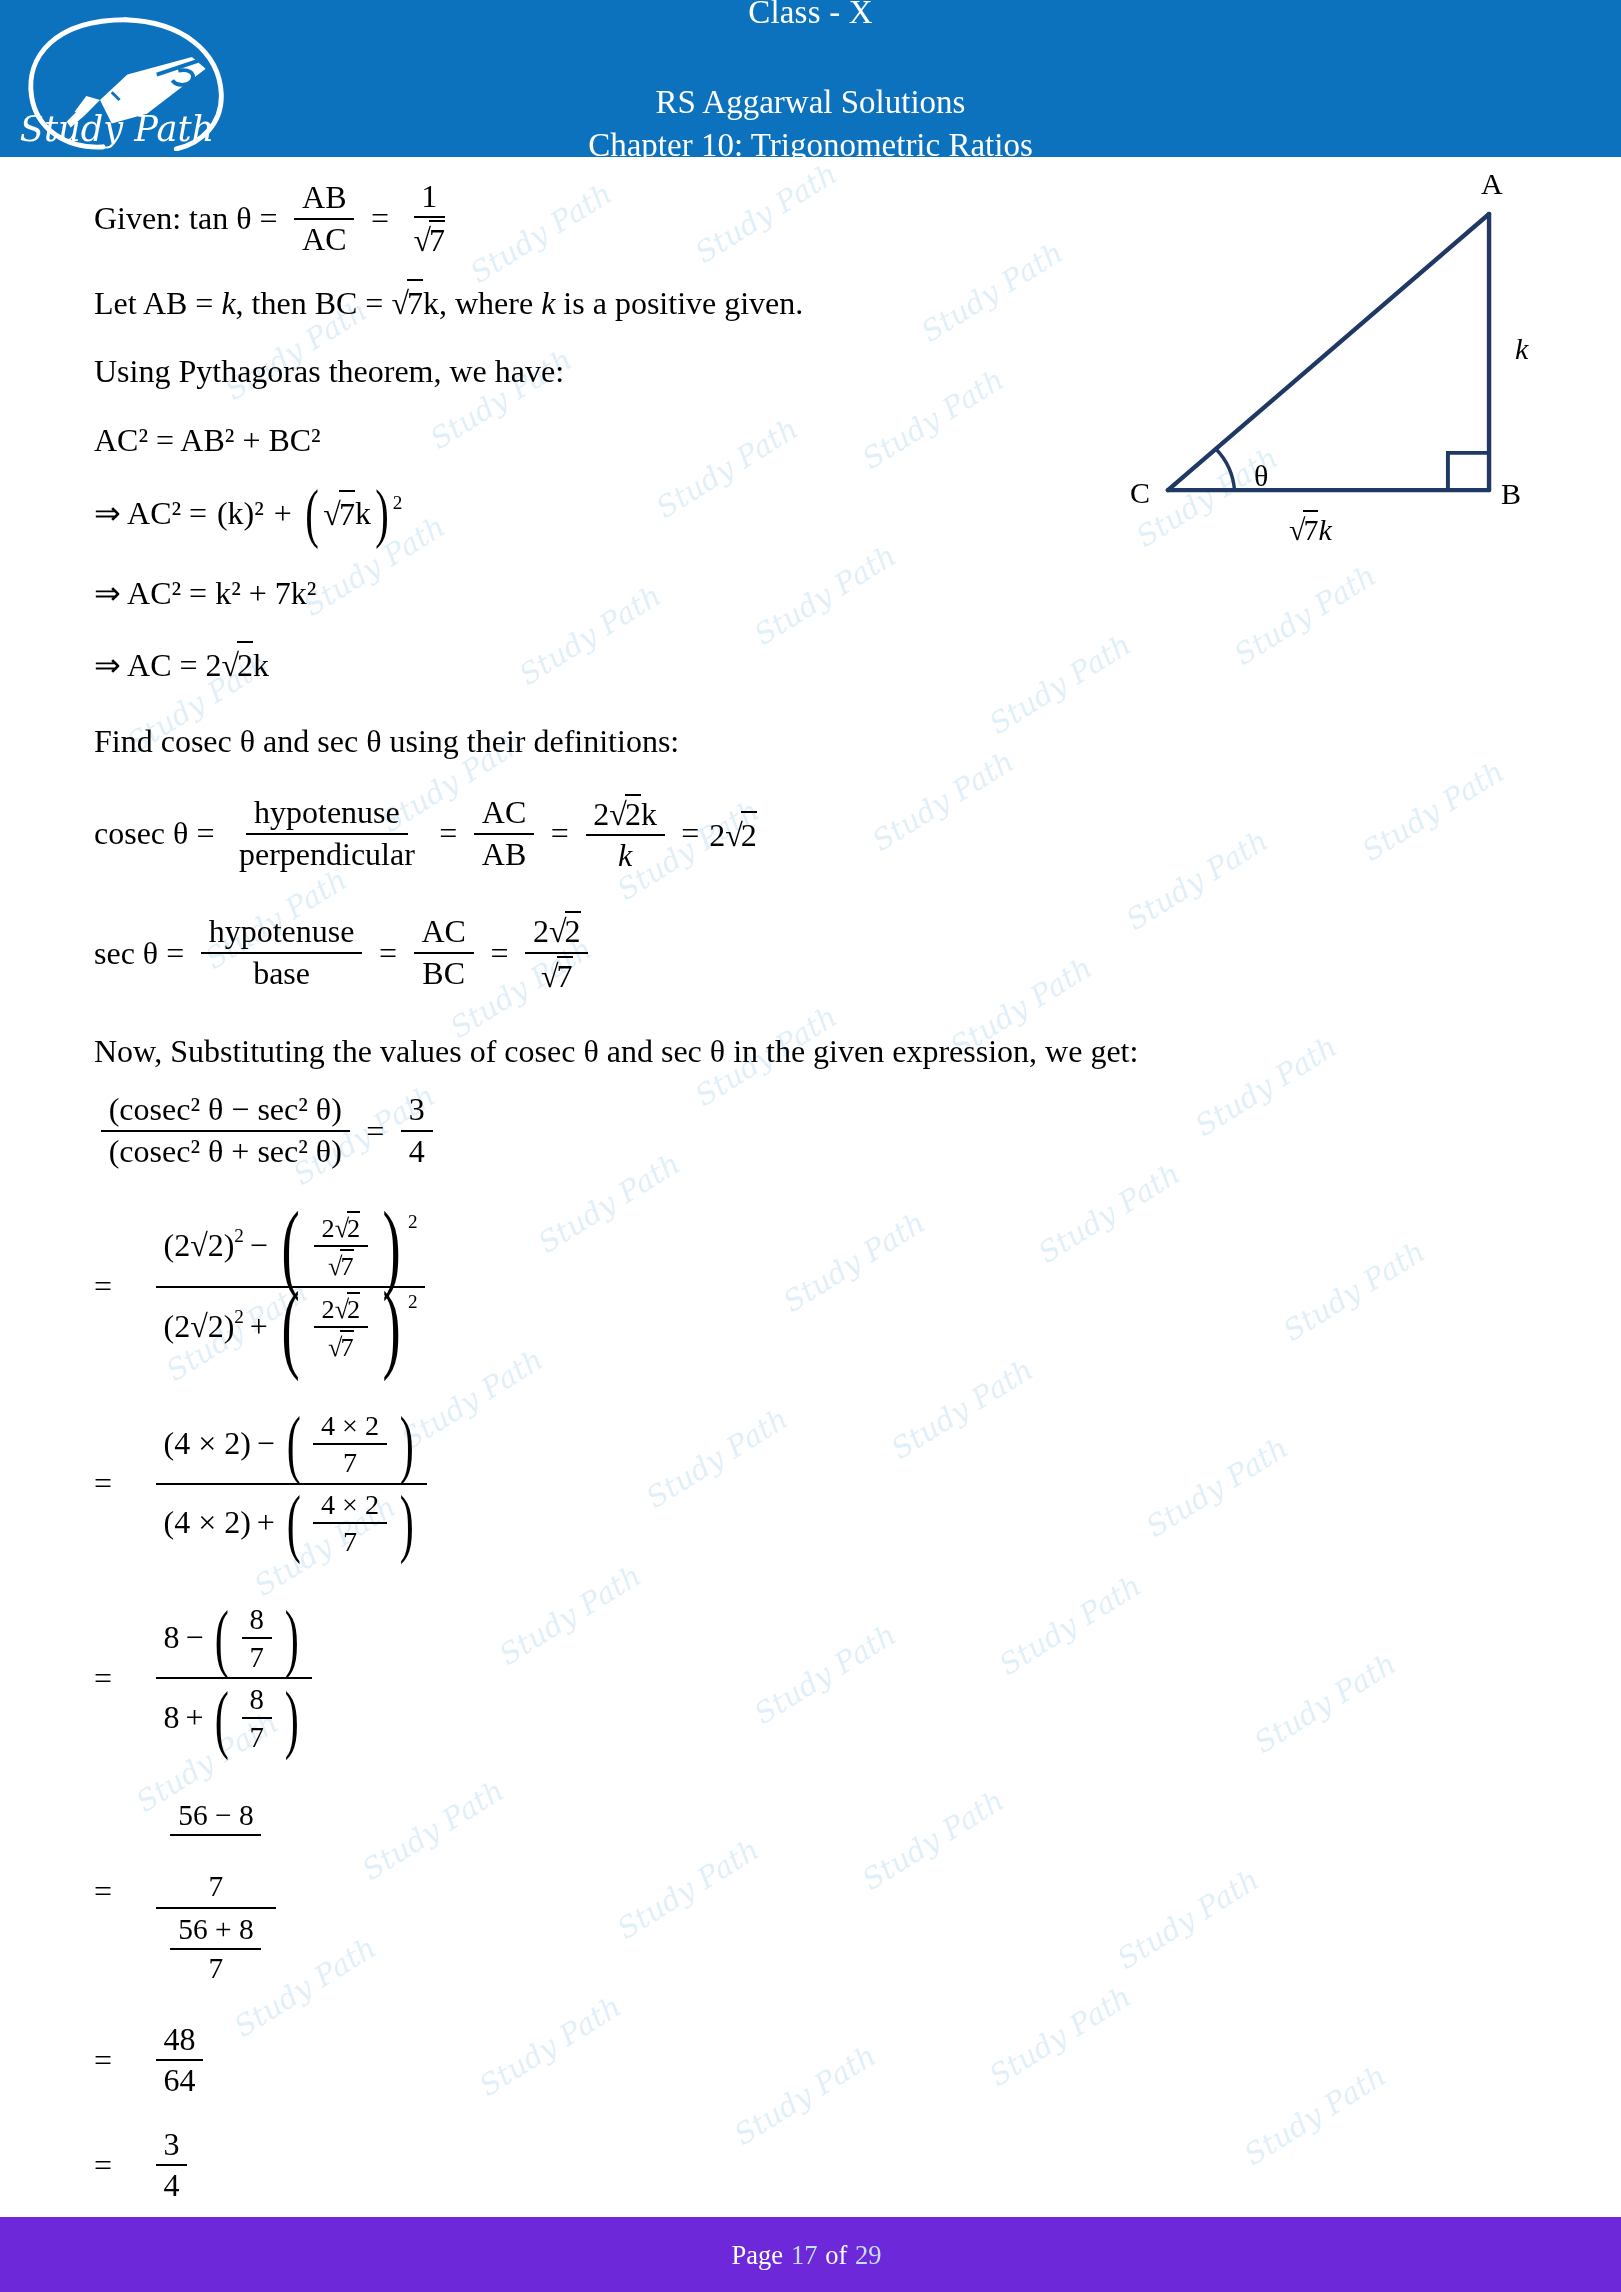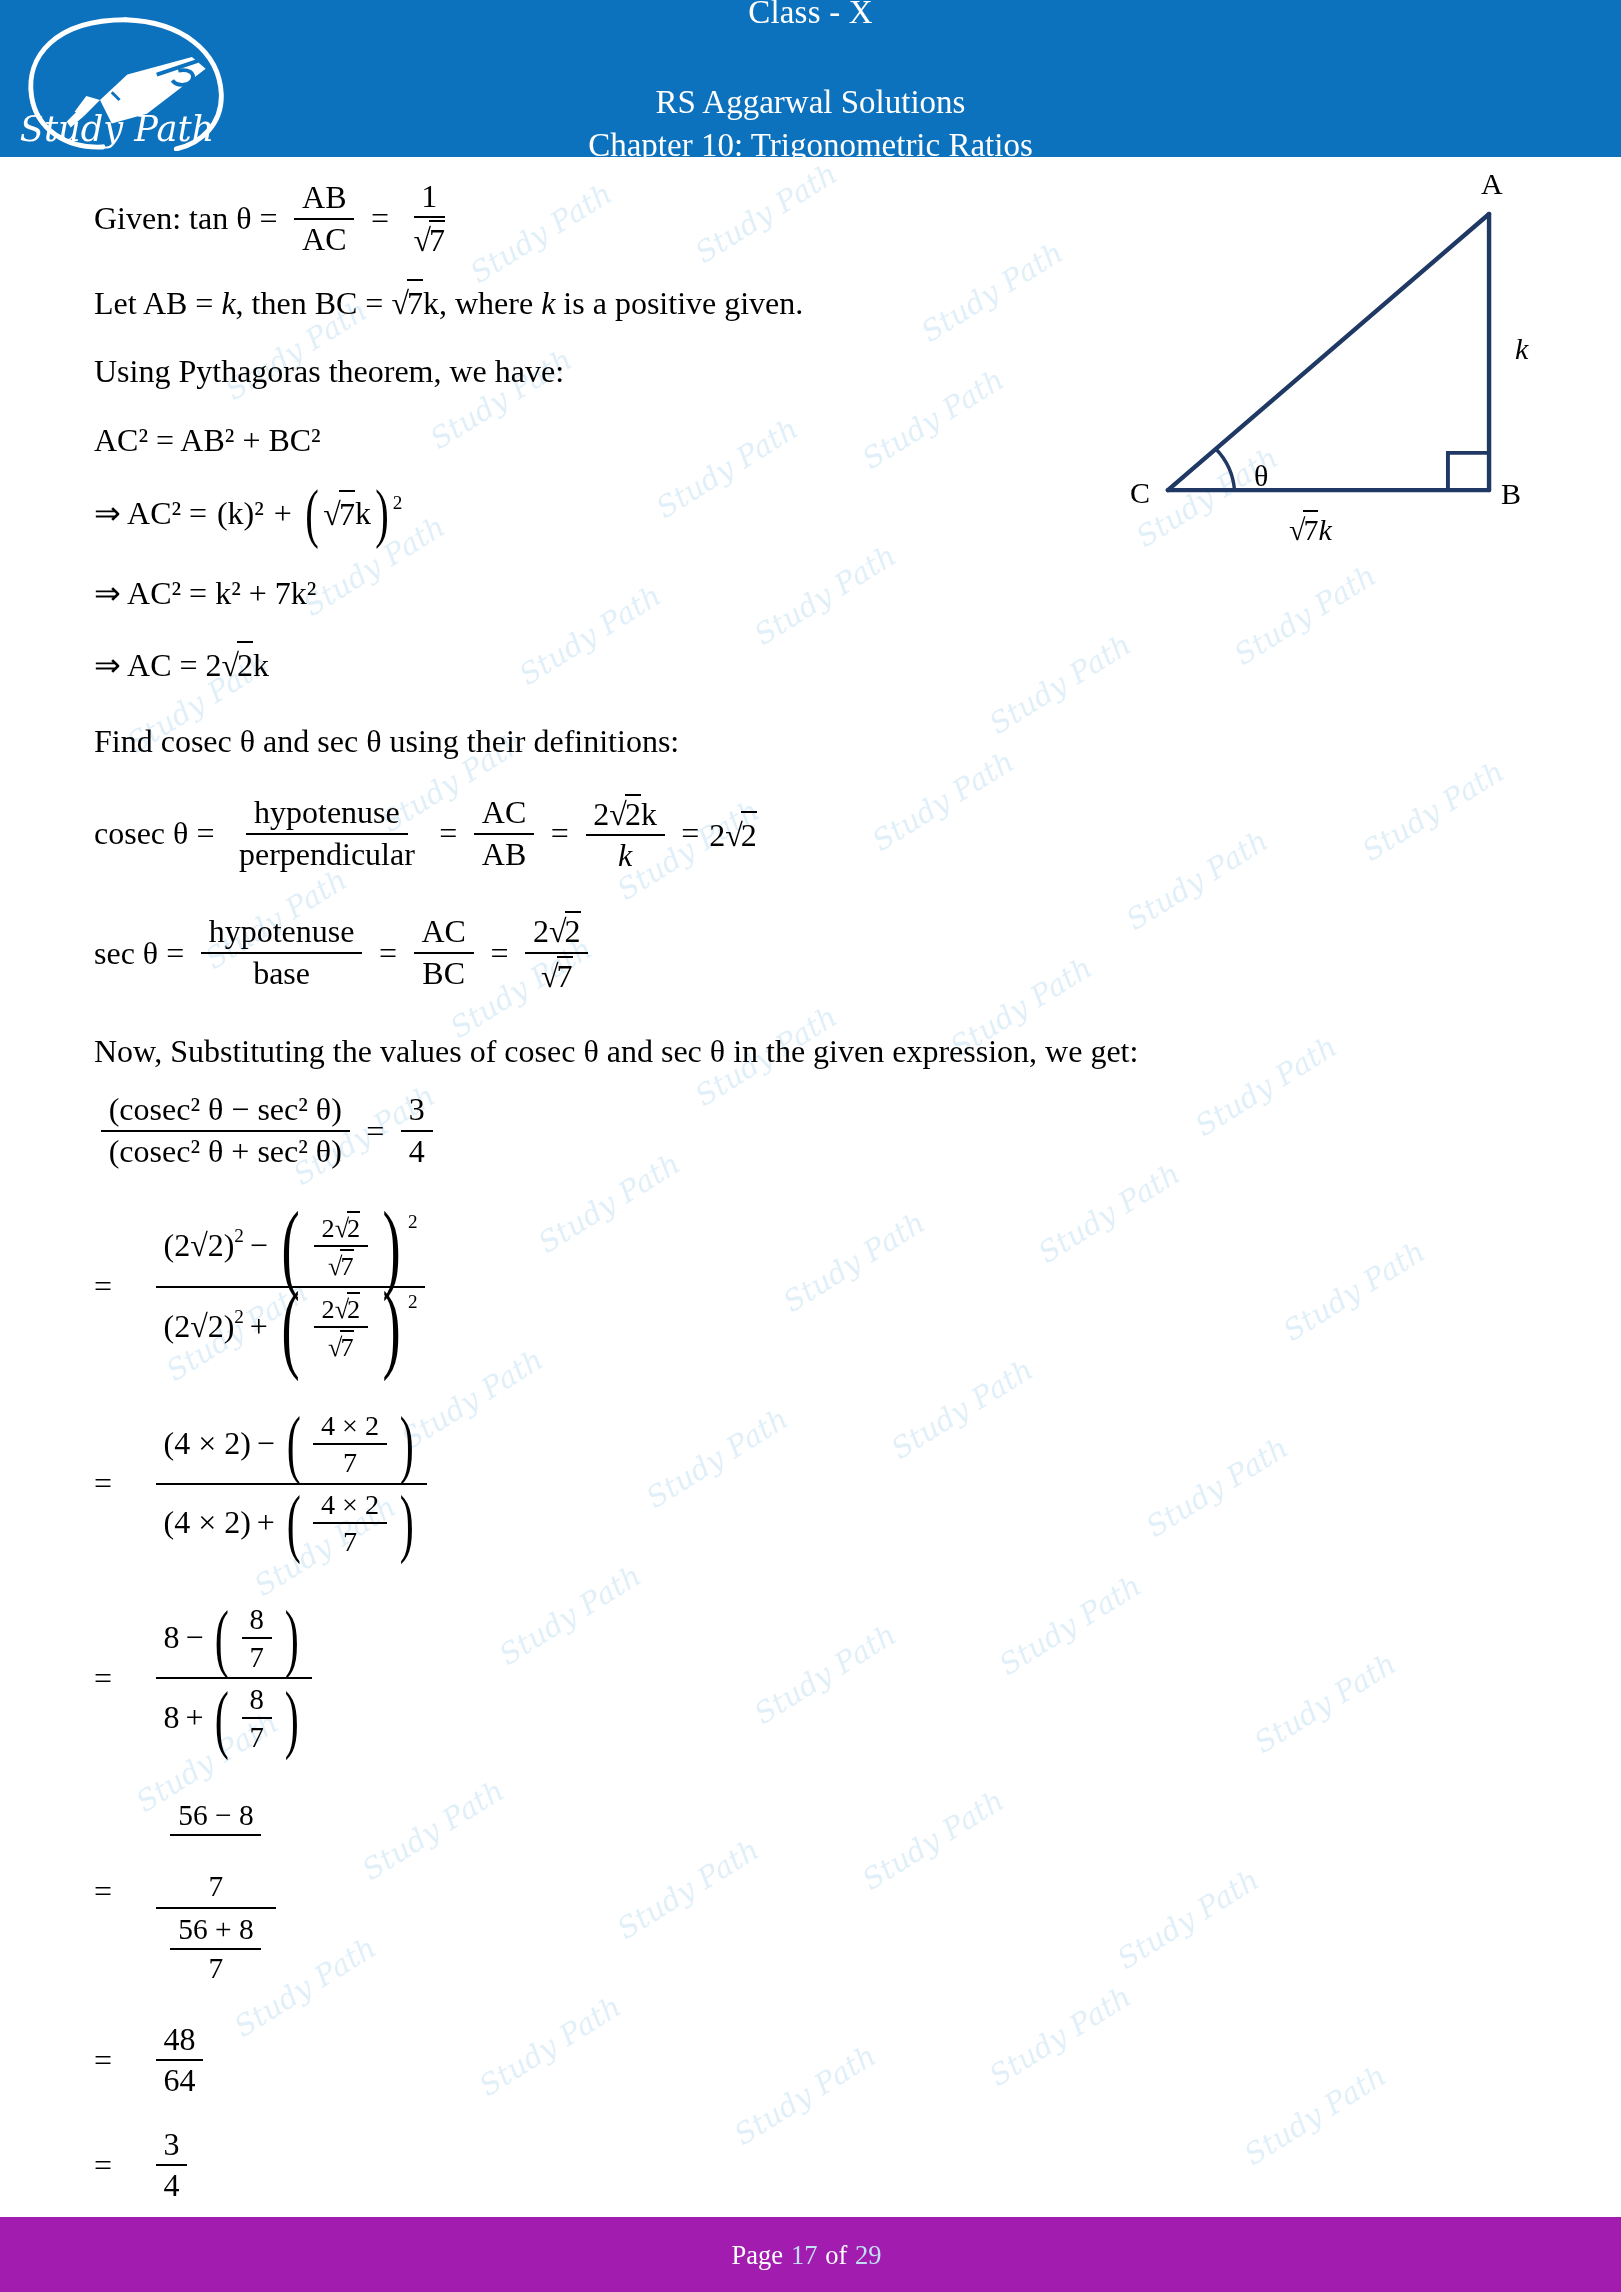--- a/index.html
+++ b/index.html
@@ -99,21 +99,21 @@
     font-size:29px;
     transform:rotate(-32deg);
     white-space:nowrap;
     user-select:none;
   }
 
   
   .footer{
     position:absolute;left:0;bottom:0;
     width:1621px;height:76px;
-    background:#a21caf;
+    background:#6d28d9;
     color:#fff;
     display:flex;align-items:center;justify-content:center;
     font-size:26.5px;
   }
   .footer .pg{margin:0 7.8px;color:#bfe0f5;}
 </style>
 </head>
 <body>
 
 <div class="header">

